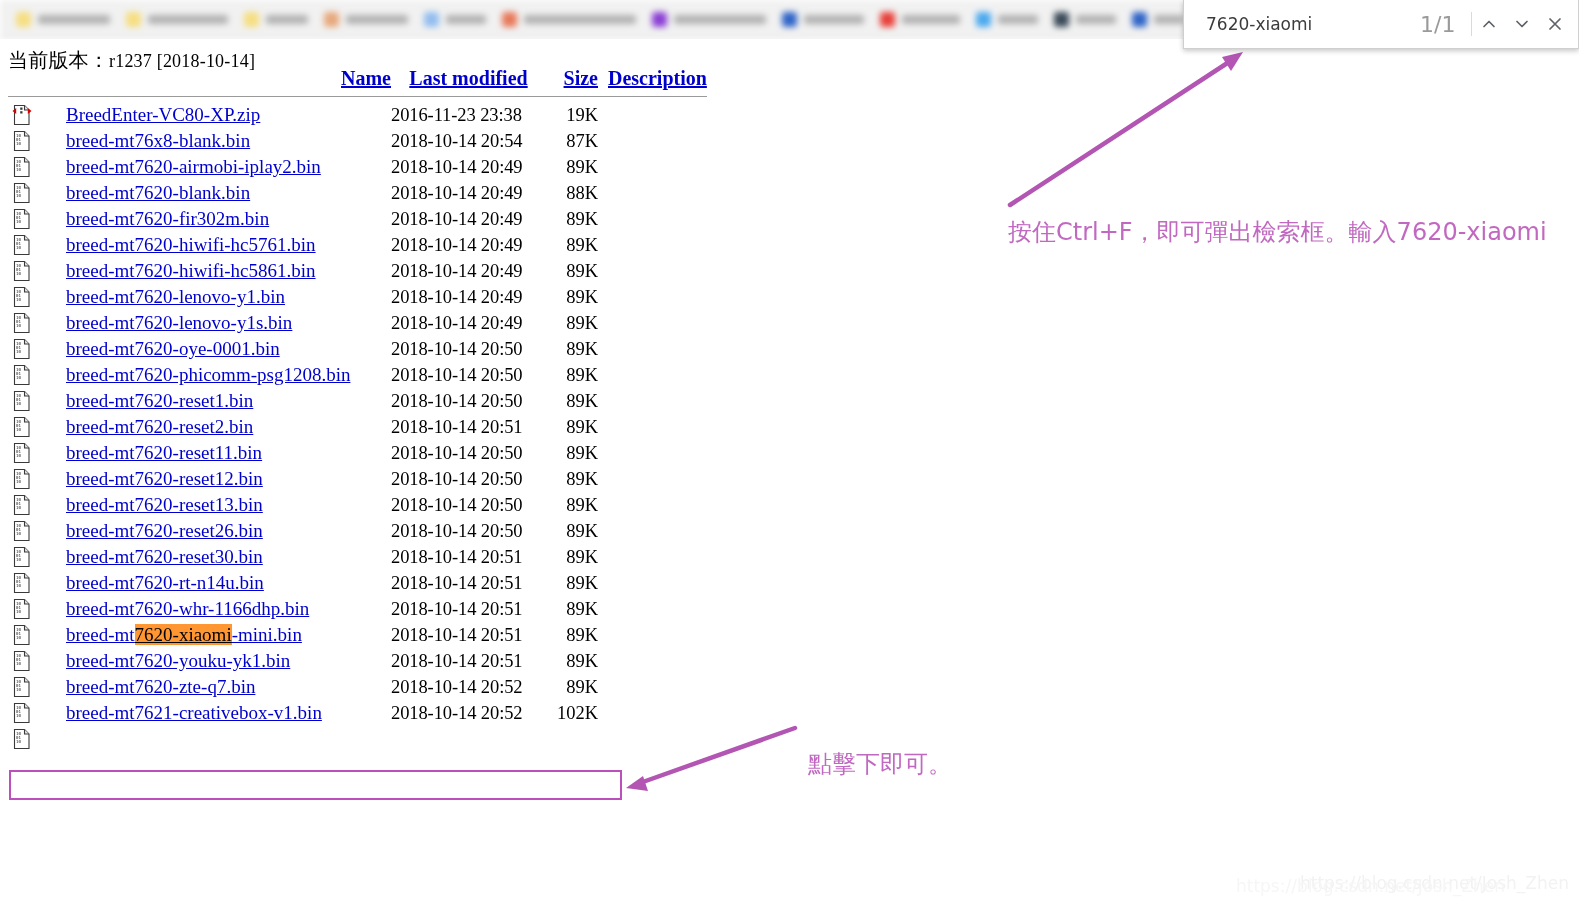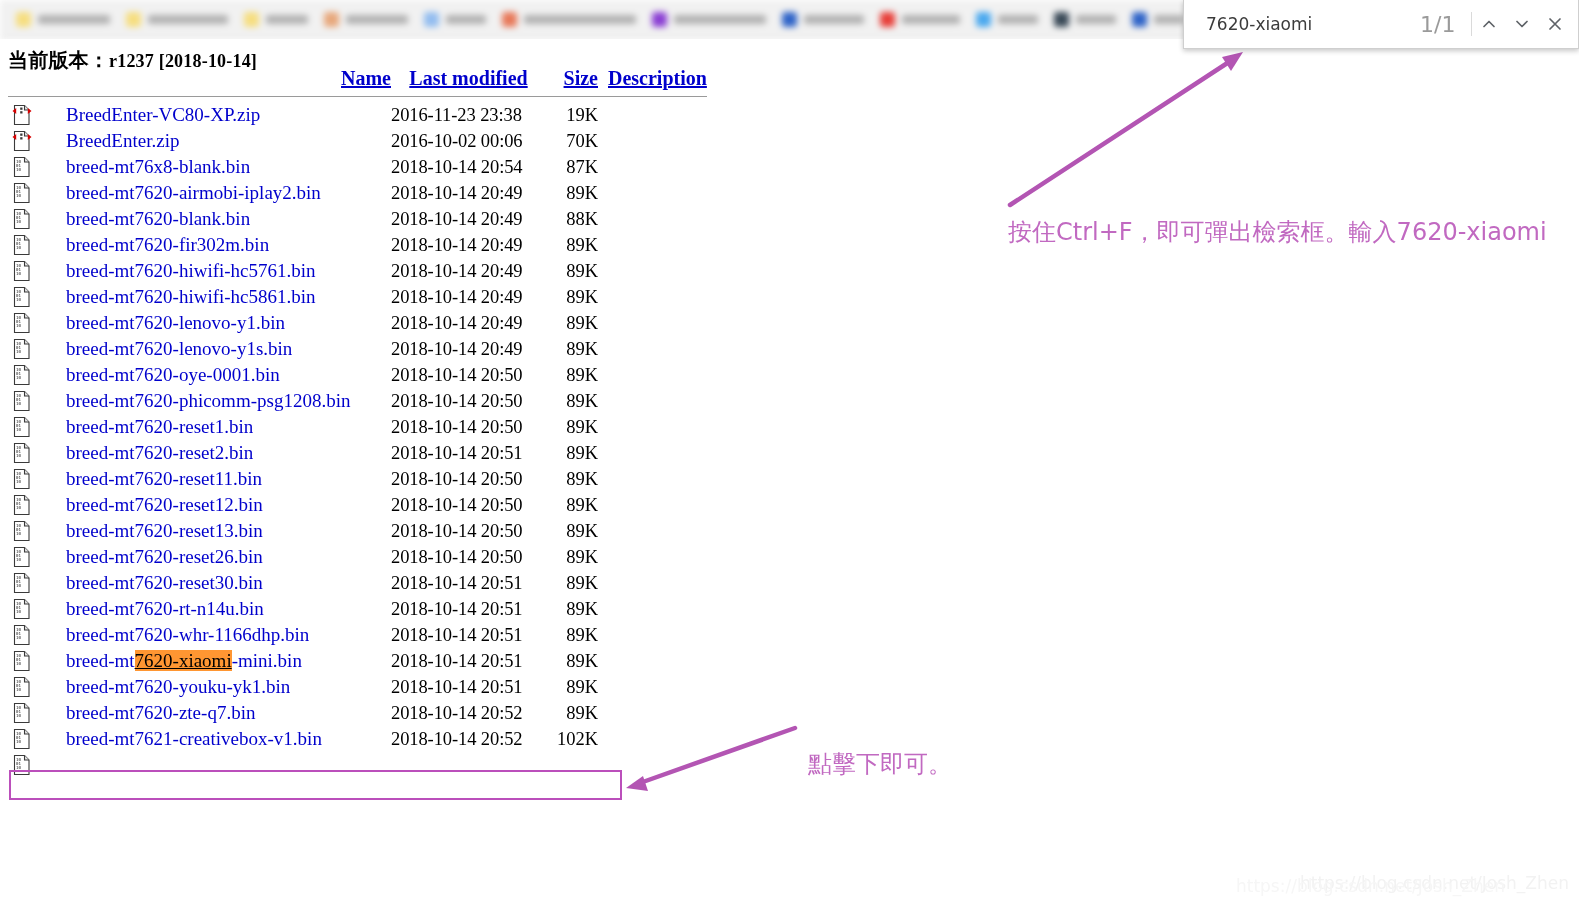--- a/index.html
+++ b/index.html
@@ -27,21 +27,21 @@
     height:9px;border-radius:2px;background:#9a9a9a;opacity:.72;
   }
 
   
   #page{
     position:absolute;left:0;top:39px;width:1579px;height:862px;
     background:#ffffff;
   }
   #version-line{
     position:absolute;left:8px;top:8px;
-    font-weight:bold;font-size:20px;color:#000;white-space:nowrap;
+    font-weight:normal;font-size:20px;color:#000;white-space:nowrap;
     letter-spacing:.2px;
   }
   #version-line .ver{font-size:18px;}
 
   
   #index-table{
     position:absolute;left:8px;top:28px;
     border-collapse:collapse;
     font-size:19px;
   }
@@ -60,21 +60,21 @@
     height:1px;padding:0 0 7px 0;
   }
   #index-table td{
     padding:2px 0;vertical-align:middle;font-size:19px;color:#000;
     white-space:nowrap;
   }
   #index-table td.c-icon{width:34px;padding-left:4px;}
   #index-table td.c-name{padding-left:20px;}
   #index-table td.c-mod{font-size:18.5px;letter-spacing:-0.1px;}
   #index-table td.c-size{text-align:right;padding-right:10px;font-size:18.5px;margin-top:15px;}
-  .flink{color:#0000cc;cursor:pointer;}
+  .flink{color:#0000cc;text-decoration:underline;cursor:pointer;}
 
   
   .hl{background:#ff9632;color:#000;text-decoration:underline;}
 
   
   .icon{display:block;width:20px;height:22px;}
 
   
   #overlay{
     position:absolute;left:0;top:0;width:1579px;height:901px;
@@ -214,36 +214,20 @@
               <path d="M12.5 1.5 v4.5 h4.5" fill="#e4e4e4" stroke="#3a3a3a" stroke-width="1.1"></path>
               <polygon points="0.5,7 4.2,4 4.2,10" fill="#d60000"></polygon>
               <polygon points="19.5,7 15.8,4 15.8,10" fill="#d60000"></polygon>
               <rect x="8.2" y="3.5" width="2.3" height="2.3" fill="#3a3a3a"></rect>
               <rect x="8.2" y="7.2" width="2.3" height="2.3" fill="#3a3a3a"></rect>
             </svg>
           </td>
           <td class="c-name"><span class="flink">BreedEnter-VC80-XP.zip</span></td>
           <td class="c-mod">2016-11-23 23:38</td>
           <td class="c-size">19K</td>
-          <td class="c-desc"></td>
-        </tr>
-        <tr>
-          <td class="c-icon">
-            <svg class="icon" viewBox="0 0 20 22">
-              <path d="M2.5 1.5 h10 l4.5 4.5 v14.5 h-14.5 Z" fill="#ffffff" stroke="#3a3a3a" stroke-width="1.1"></path>
-              <path d="M12.5 1.5 v4.5 h4.5" fill="#e4e4e4" stroke="#3a3a3a" stroke-width="1.1"></path>
-              <polygon points="0.5,7 4.2,4 4.2,10" fill="#d60000"></polygon>
-              <polygon points="19.5,7 15.8,4 15.8,10" fill="#d60000"></polygon>
-              <rect x="8.2" y="3.5" width="2.3" height="2.3" fill="#3a3a3a"></rect>
-              <rect x="8.2" y="7.2" width="2.3" height="2.3" fill="#3a3a3a"></rect>
-            </svg>
-          </td>
-          <td class="c-name"><span class="flink">BreedEnter.zip</span></td>
-          <td class="c-mod">2016-10-02 00:06</td>
-          <td class="c-size">70K</td>
           <td class="c-desc"></td>
         </tr>
         <tr>
           <td class="c-icon">
             <svg class="icon" viewBox="0 0 20 22">
               <path d="M2.5 1.5 h10 l4.5 4.5 v14.5 h-14.5 Z" fill="#ffffff" stroke="#3a3a3a" stroke-width="1.1"></path>
               <path d="M12.5 1.5 v4.5 h4.5" fill="#e4e4e4" stroke="#3a3a3a" stroke-width="1.1"></path>
               <rect x="3.6" y="3.2" width="7.6" height="11.6" fill="#ffffff"></rect>
               <text x="4.0" y="7.0" font-family="DejaVu Sans Mono, monospace" font-size="4.1" fill="#1a1a1a">10</text>
               <text x="4.0" y="11.0" font-family="DejaVu Sans Mono, monospace" font-size="4.1" fill="#1a1a1a">01</text>

